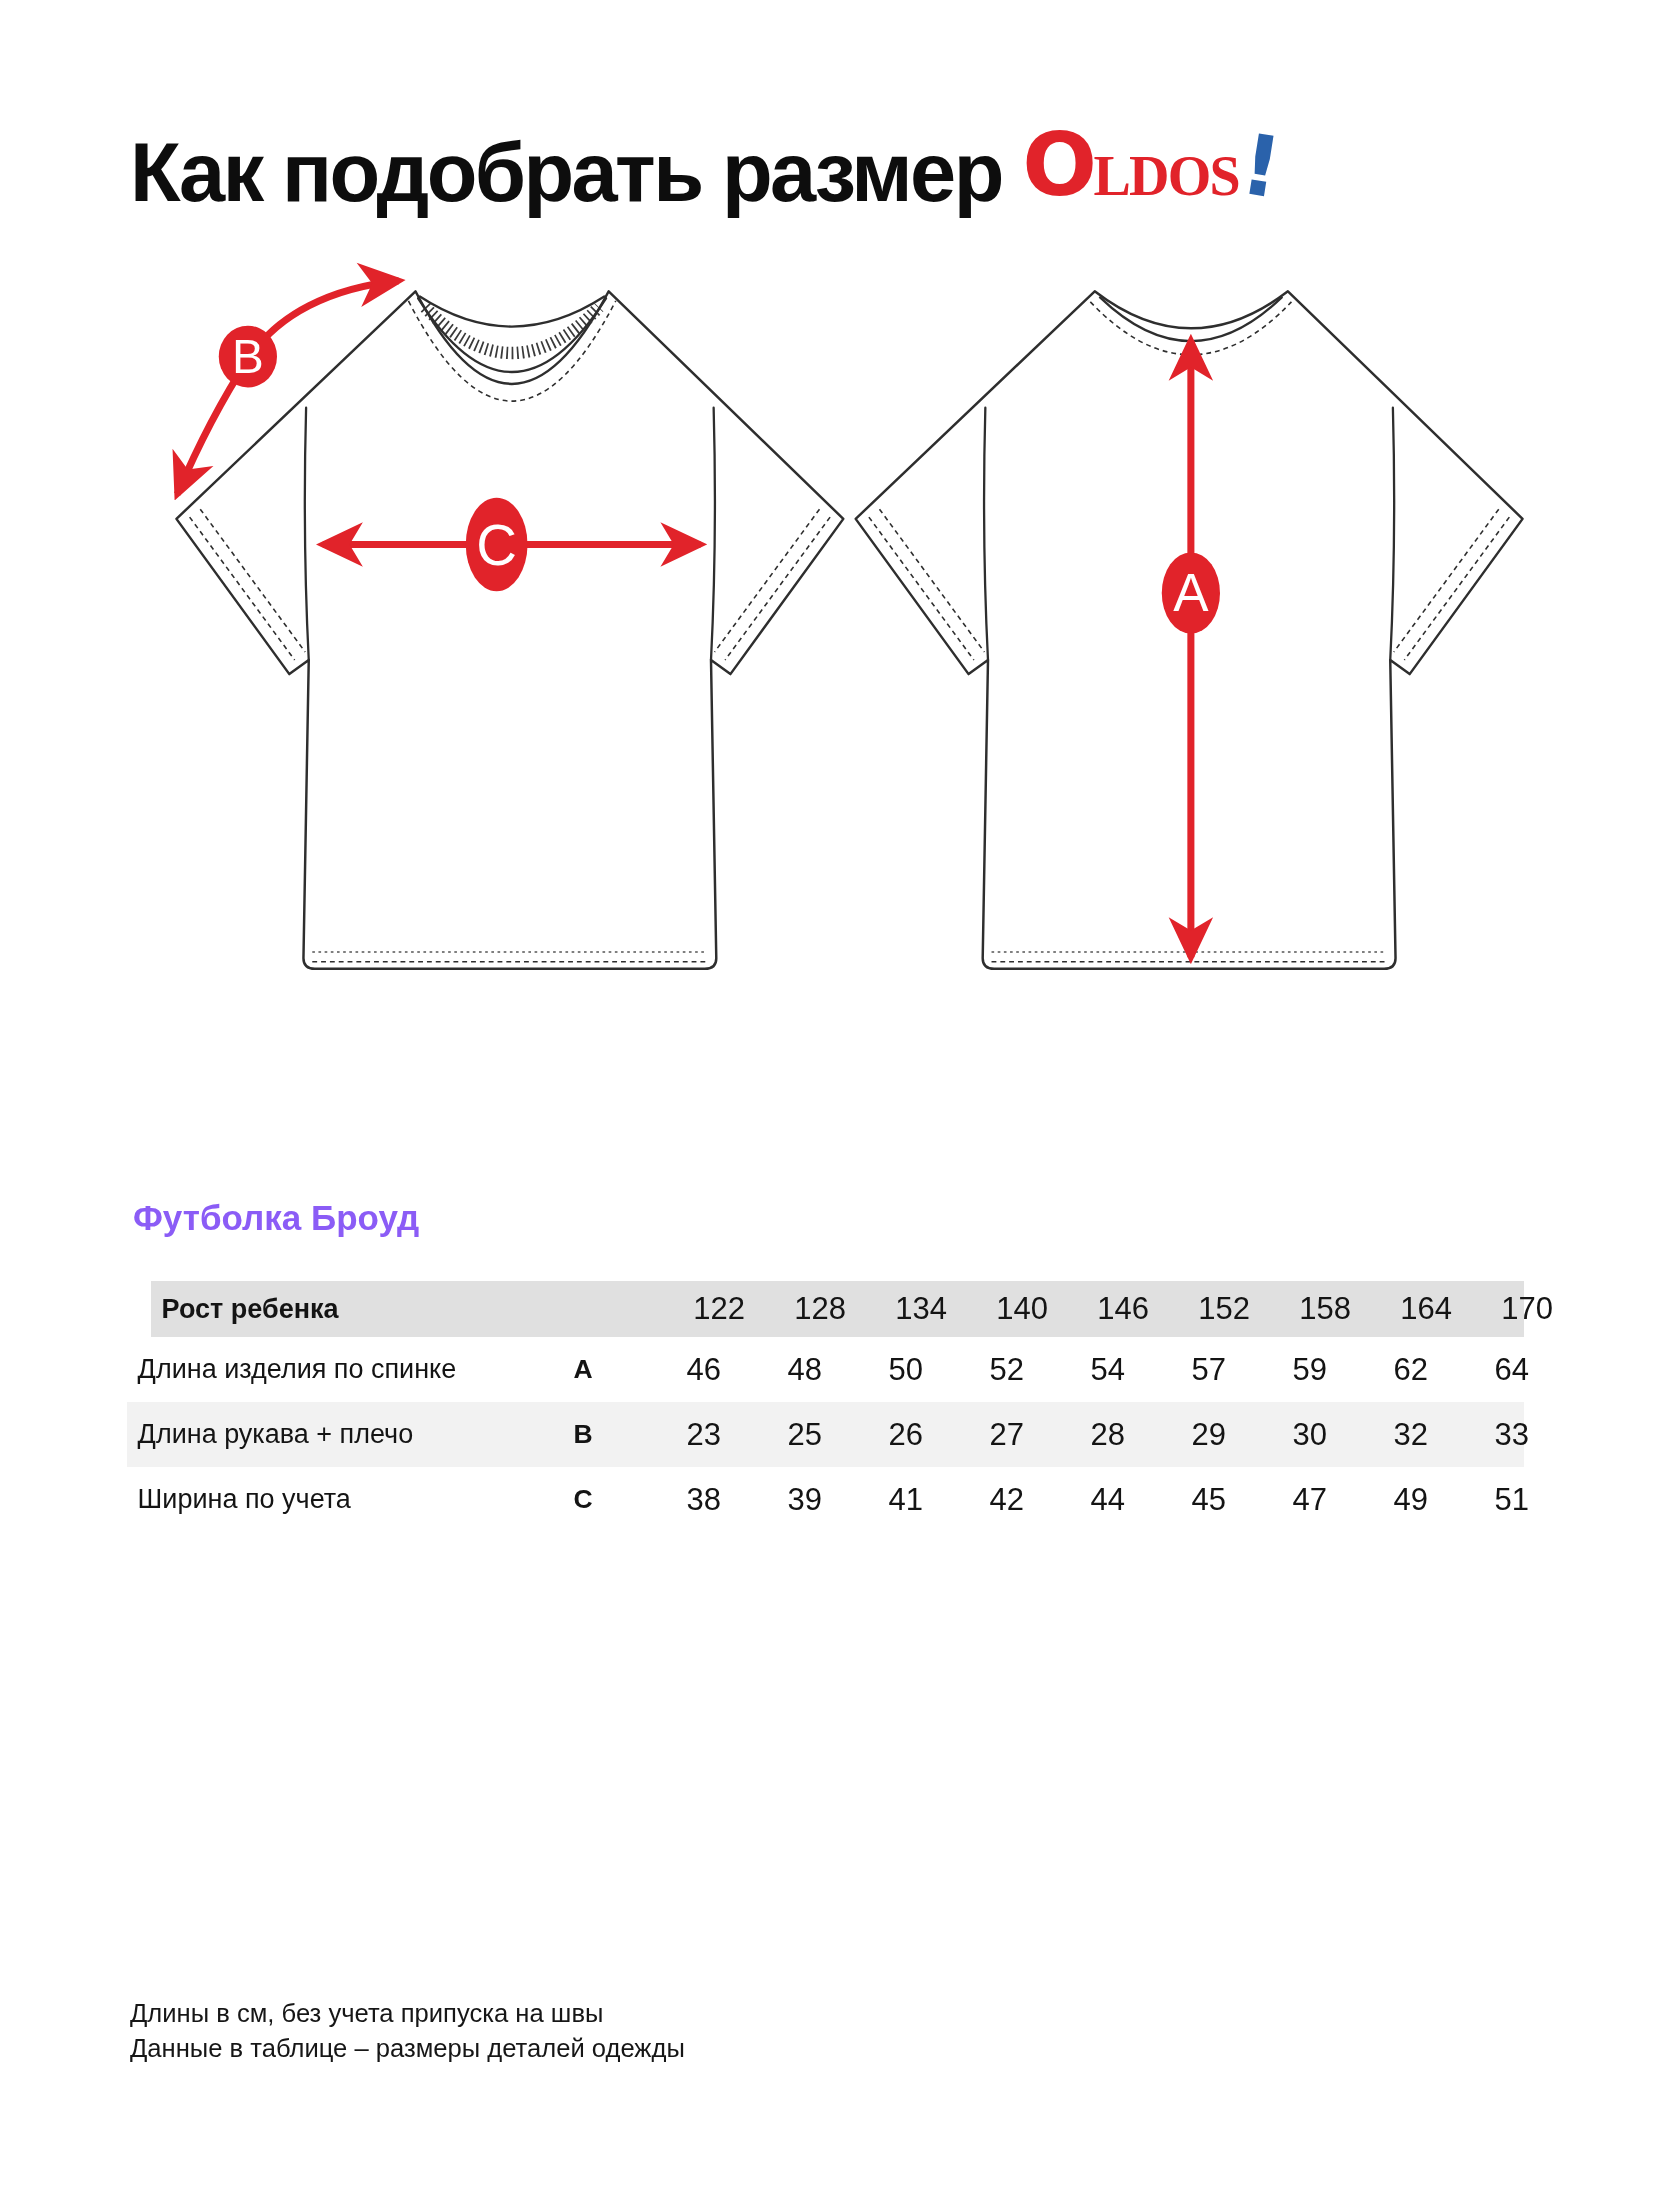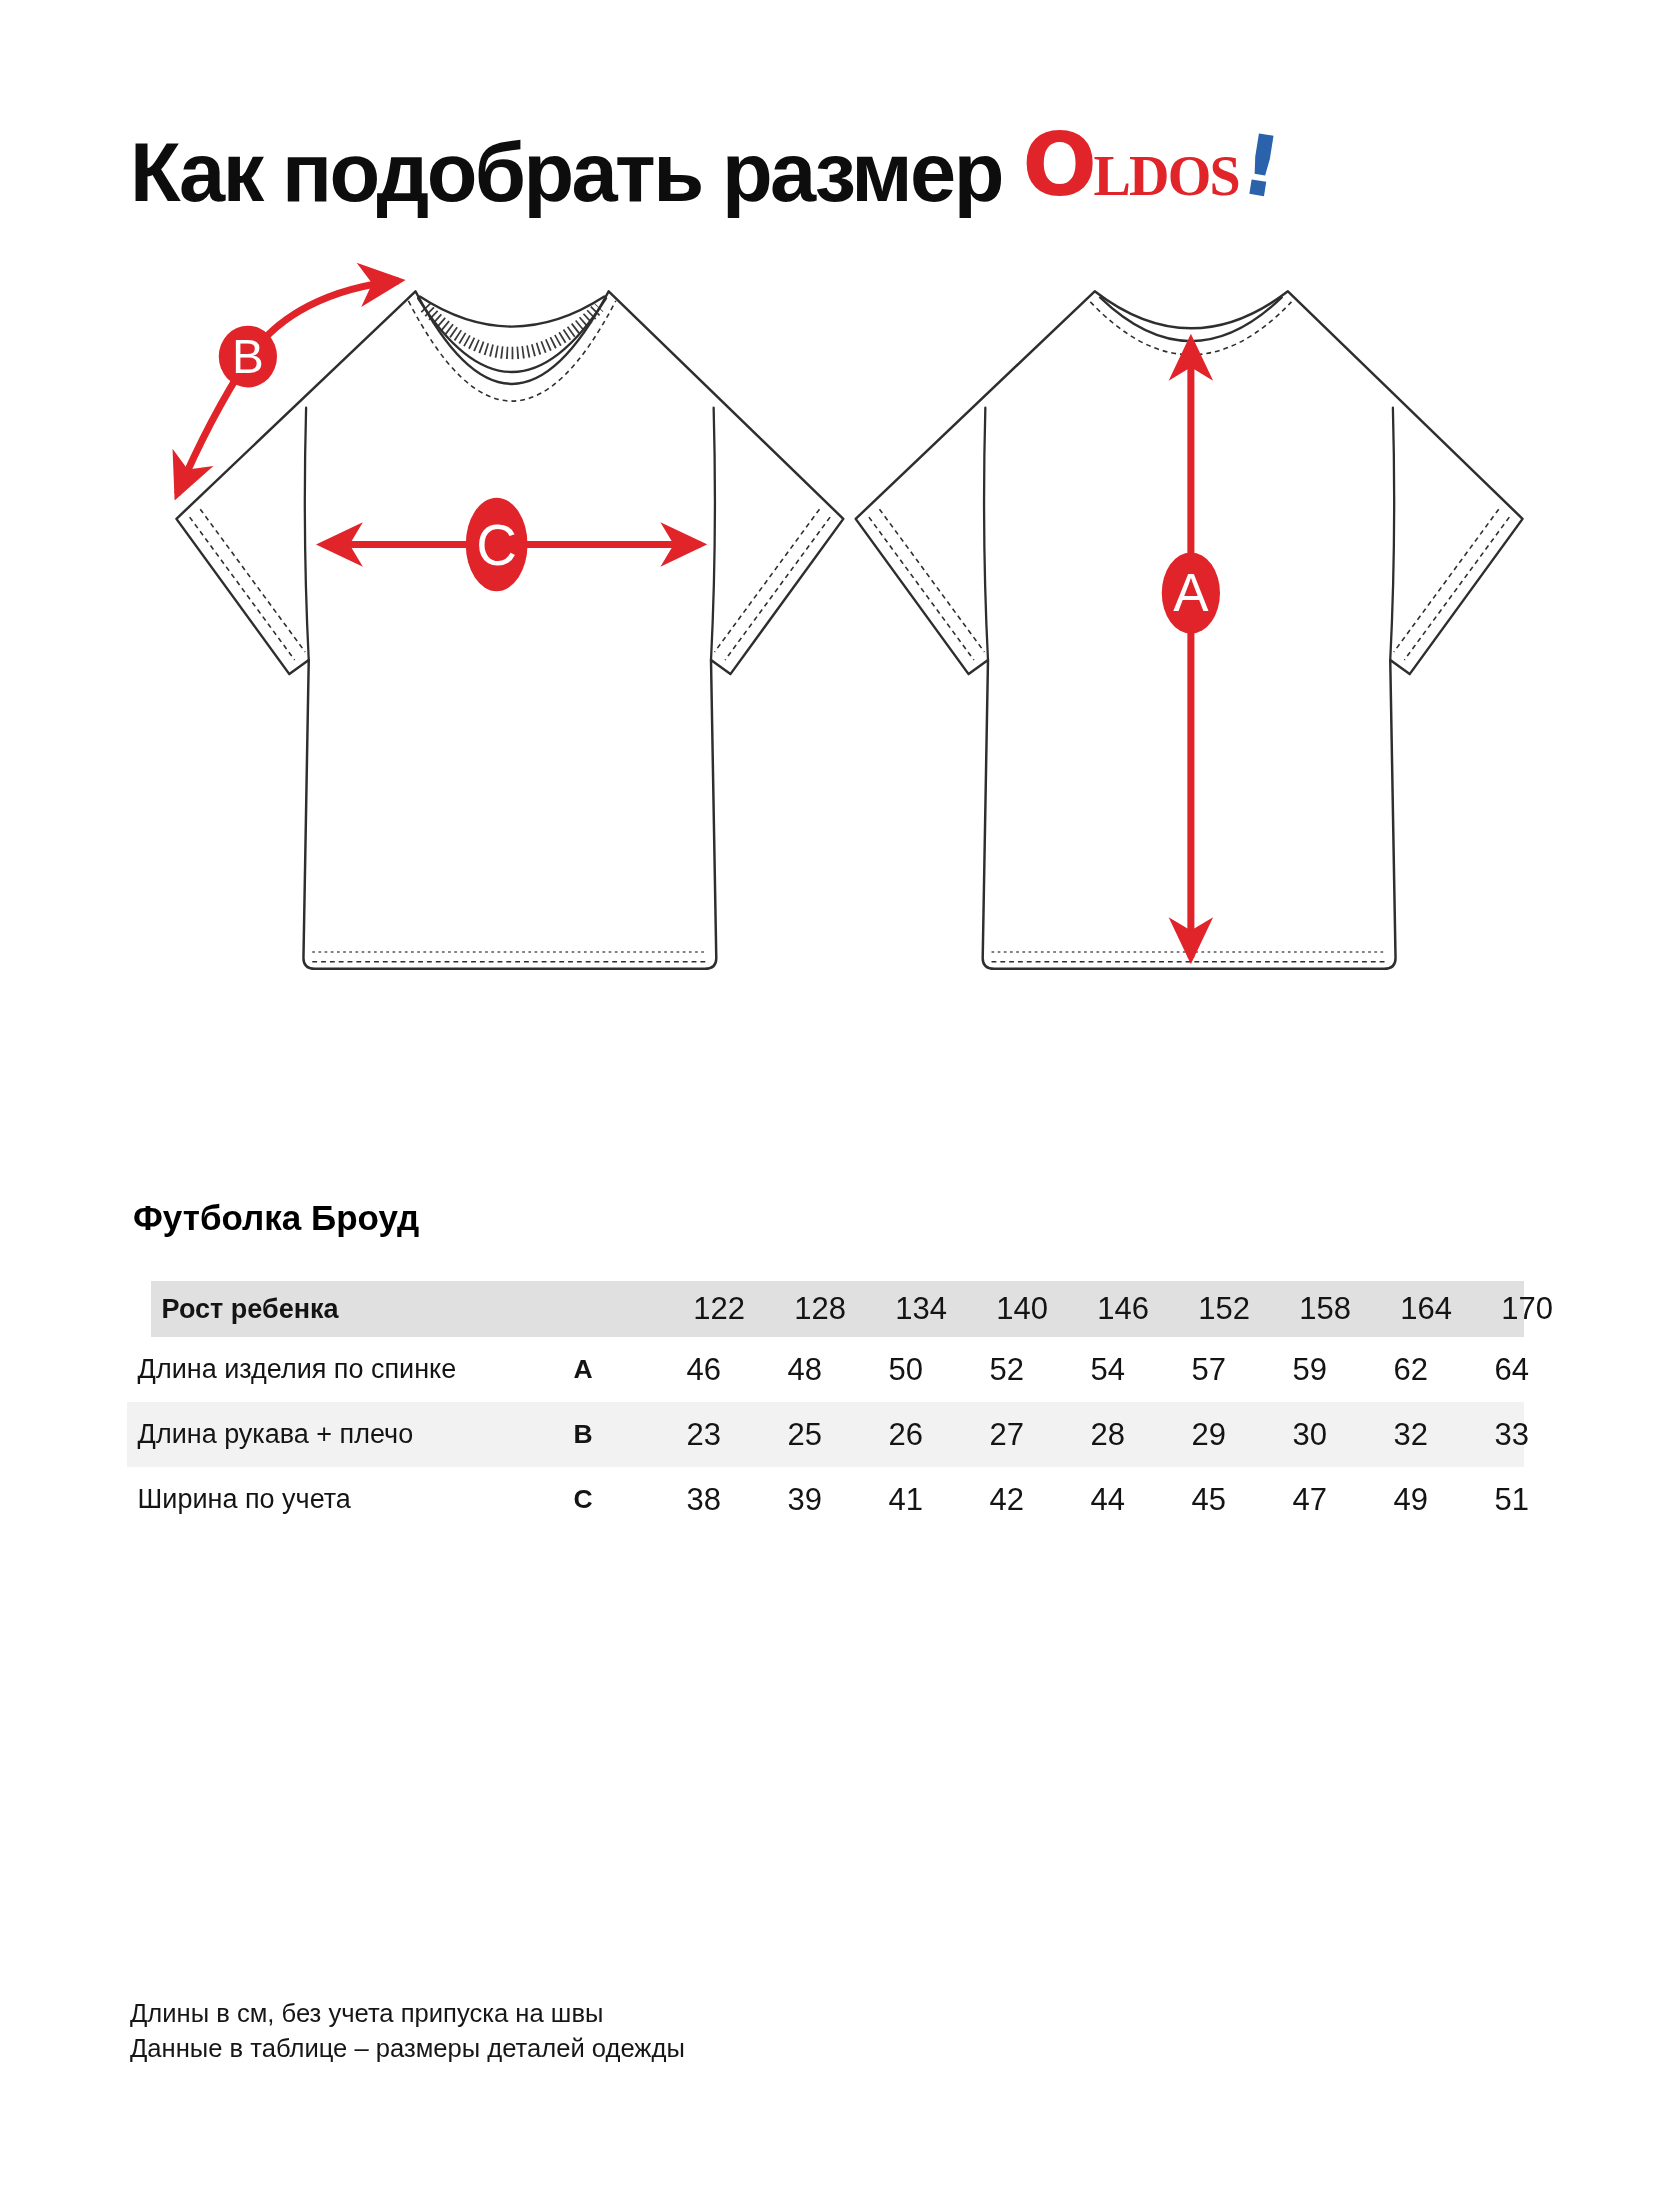--- a/index.html
+++ b/index.html
@@ -12,21 +12,21 @@
     font-weight:700;letter-spacing:-2.6px;color:#0d0d0d;white-space:nowrap;
   }
   .logo{display:inline;white-space:nowrap;letter-spacing:-3.5px;position:relative;top:-5.3px;
         font-family:"DejaVu Sans", sans-serif;}
   .logo .logo-o{font-size:88px;font-weight:800;color:#e1232a;}
   .logo .logo-ldos{font-size:56px;font-weight:800;color:#e1232a;letter-spacing:-1.8px;font-family:Liberation Serif, serif;}
   .logo .logo-bang{font-size:84px;font-weight:800;color:#2a62ab;display:inline-block;
                    transform:rotate(9deg);margin-left:3.5px;}
   .diagram-svg{position:absolute;left:0;top:0;width:1654px;height:1103px;}
   .product-title{
-    position:absolute;left:133px;top:1198px;font-size:35px;font-weight:700;color:#000000;
+    position:absolute;left:133px;top:1198px;font-size:35px;font-weight:700;color:#8b5cf6;
   }
   .size-table{position:absolute;left:127px;top:1281px;width:1397px;}
   .t-row{
     display:grid;grid-template-columns:419px 74px repeat(9,101px);
     align-items:center;height:65px;
   }
   .t-row.head{height:56px;background:#e0e0e0;margin-left:24px;}
   .t-row.alt{background:#f2f2f2;}
   .cell-label{padding-left:10.6px;font-size:27px;}
   .t-row.head .cell-label{font-weight:700;}

